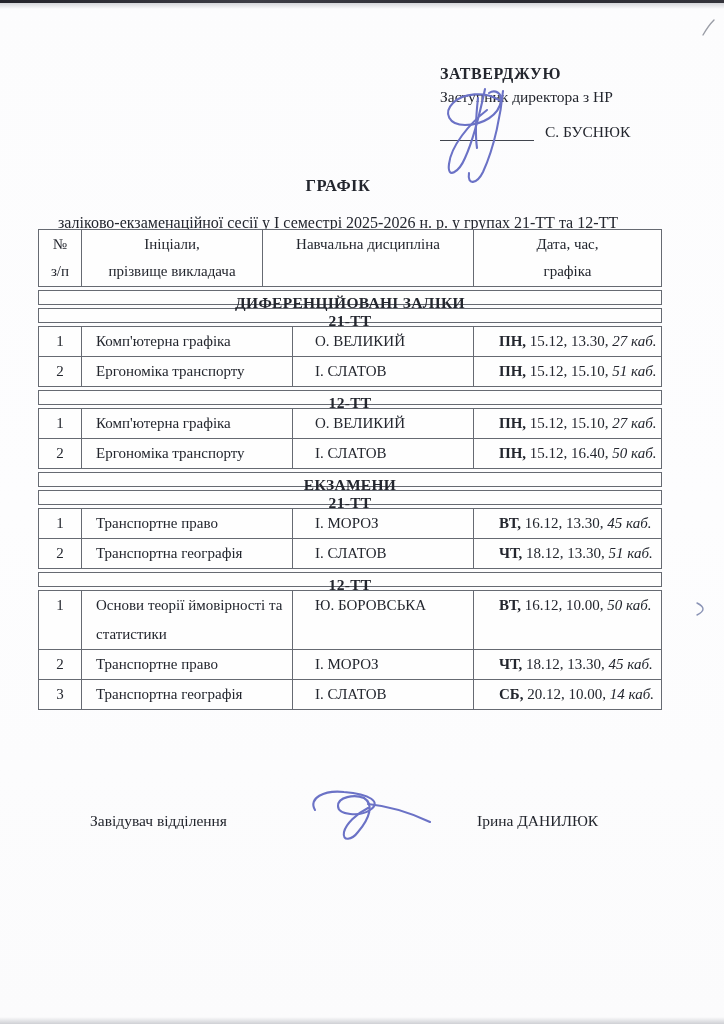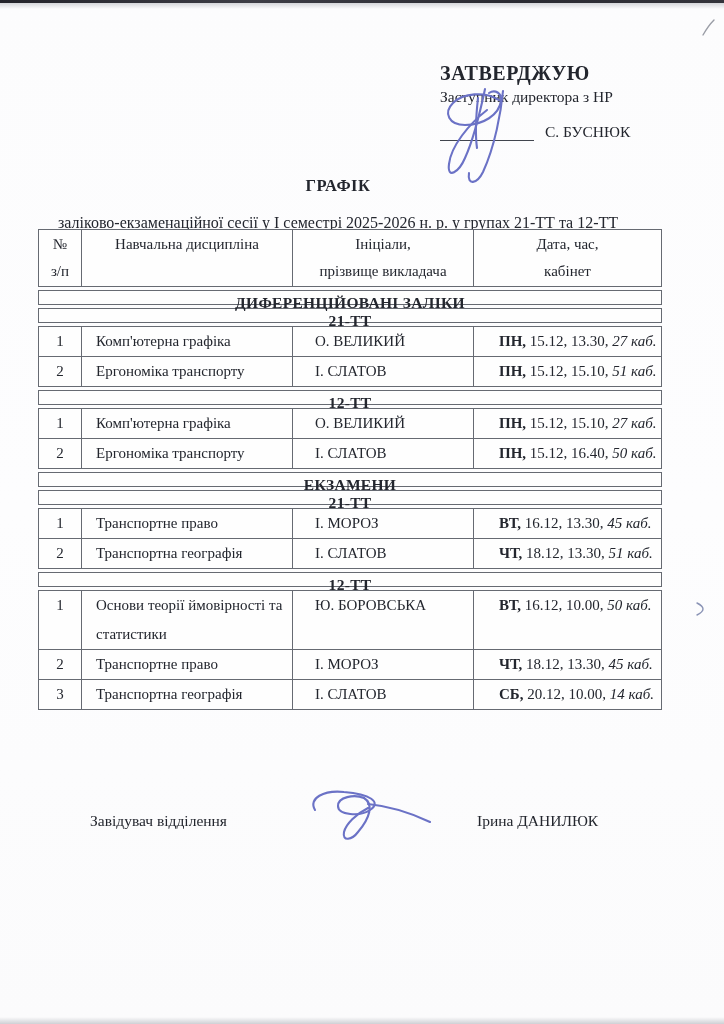--- a/index.html
+++ b/index.html
@@ -16,21 +16,21 @@
     background:linear-gradient(180deg,rgba(148,151,160,.38),rgba(148,151,160,0)); }
   .edge-bottom { position:absolute; bottom:0; left:0; right:0; height:7px;
     background:linear-gradient(0deg,rgba(146,149,158,.42),rgba(146,149,158,0)); }
   .corner-mark { position:absolute; left:700px; top:18px; }
   .right-mark  { position:absolute; left:694px; top:600px; }
   .speck { position:absolute; left:368px; top:311px; width:3px; height:3px;
     border-radius:50%; background:#b0b4bc; }
 
   
   .approval { position:absolute; left:440px; top:64px; font-size:15.5px; line-height:19px; }
-  .approval .head { font-weight:bold; letter-spacing:.6px; font-size:20px; }
+  .approval .head { font-weight:bold; letter-spacing:.6px; font-size:16px; }
   .approval .role { margin-top:4px; }
   .sig-row { margin-top:16px; display:flex; align-items:flex-end; }
   .sig-line { display:inline-block; width:94px; height:15px;
     border-bottom:1.6px solid #41454e; margin-right:11px; }
   .director-sig { position:absolute; left:-17px; top:22px; pointer-events:none; }
 
   
   .heading-wrap { position:absolute; left:0; top:176px; width:676px; text-align:center; }
   .doc-title { font-weight:bold; font-size:16.5px; letter-spacing:.5px; }
   .doc-subtitle { margin-top:18px; font-size:16px; }
@@ -101,31 +101,31 @@
     <div class="doc-title">ГРАФІК</div>
     <div class="doc-subtitle">заліково-екзаменаційної сесії у І семестрі 2025-2026 н. р. у групах  21-ТТ та 12-ТТ</div>
   </div>
 
   <div class="sched">
       <div class="t-row hr">
         <div class="tc c1">
           <div>№</div>
           <div>з/п</div>
         </div>
+        <div class="tc c3">
+          <div>Ініціали,</div>
+          <div>прізвище викладача</div>
+        </div>
         <div class="tc c2">
           <div>Навчальна дисципліна</div>
           <div></div>
         </div>
-        <div class="tc c3">
-          <div>Ініціали,</div>
-          <div>прізвище викладача</div>
-        </div>
         <div class="tc c4">
           <div>Дата, час,</div>
-          <div>кабінет</div>
+          <div>графіка</div>
         </div>
       </div>
       <div class="t-row band-row gap">
         <div class="band">ДИФЕРЕНЦІЙОВАНІ ЗАЛІКИ</div>
       </div>
       <div class="t-row band-row gap">
         <div class="band">21-ТТ</div>
       </div>
       <div class="t-row d-row gap">
         <div class="tc c1">1</div>

